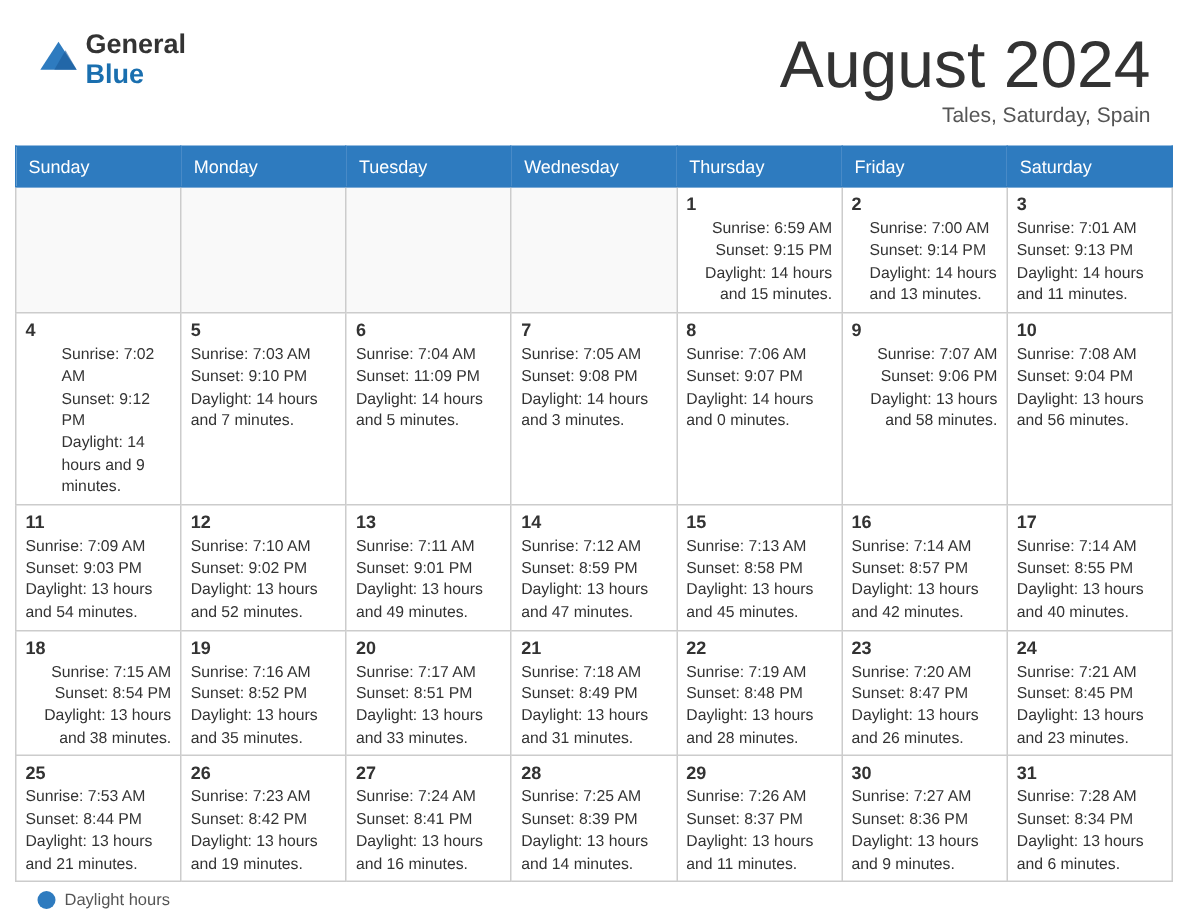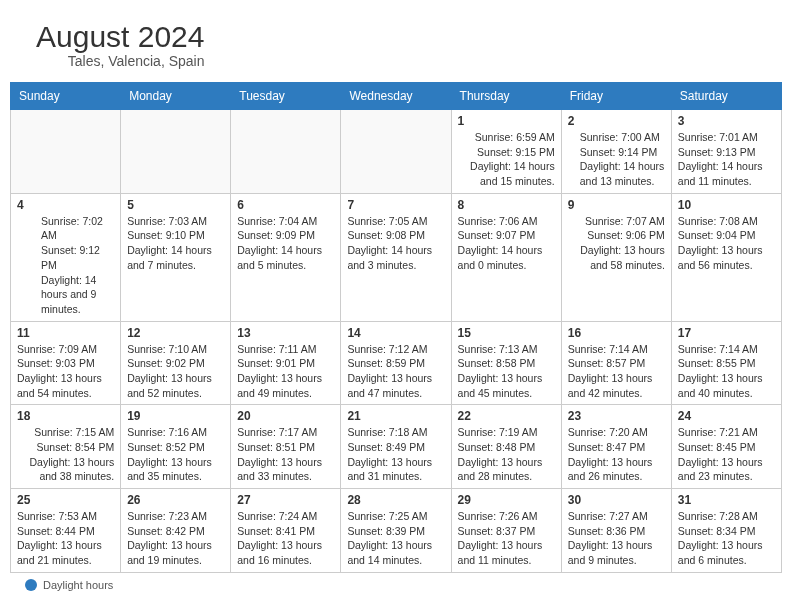--- a/index.html
+++ b/index.html
@@ -29,21 +29,21 @@
     .logo-general { color: #333; }
     .logo-blue { color: #1a6faf; }
     .logo-icon {
       width: 28px;
       height: 28px;
     }
     .title-block {
       text-align: right;
     }
     .month-year {
-      font-size: 30px;
+      font-size: 44px;
       font-weight: normal;
       color: #333;
       line-height: 1.1;
       margin-left: 11px;
     }
     .location {
       font-size: 14px;
       color: #555;
     }
     .calendar {
@@ -100,23 +100,33 @@
       background: #2e7bbf;
       border-radius: 50%;
       margin-right: 6px;
       display: inline-block;
     }
   </style>
 </head>
 <body>
 
 <div class="header">
+  <div class="logo">
+    <svg class="logo-icon" viewBox="0 0 30 30">
+      <polygon points="15,2 28,22 2,22" fill="#2e7bbf"></polygon>
+      <polygon points="20,8 28,22 12,22" fill="#1a5a9a" opacity="0.6"></polygon>
+    </svg>
+    <div class="logo-text">
+      <span class="logo-general">General</span><br>
+      <span class="logo-blue">Blue</span>
+    </div>
+  </div>
   <div class="title-block">
     <div class="month-year">August 2024</div>
-    <div class="location">Tales, Valencia, Spain</div>
+    <div class="location">Tales, Saturday, Spain</div>
   </div>
 </div>
 
 <table class="calendar">
   <thead>
     <tr>
     <th>Sunday</th>
         <th>Monday</th>
         <th>Tuesday</th>
         <th>Wednesday</th>
@@ -159,21 +169,21 @@
         </td>
         <td>
           <span class="day-number">5</span>
           <div class="day-info" style="white-space: pre-line;">Sunrise: 7:03 AM
 Sunset: 9:10 PM
 Daylight: 14 hours and 7 minutes.</div>
         </td>
         <td>
           <span class="day-number">6</span>
           <div class="day-info" style="white-space: pre-line;">Sunrise: 7:04 AM
-Sunset: 9:09 PM
+Sunset: 11:09 PM
 Daylight: 14 hours and 5 minutes.</div>
         </td>
         <td>
           <span class="day-number">7</span>
           <div class="day-info" style="white-space: pre-line;">Sunrise: 7:05 AM
 Sunset: 9:08 PM
 Daylight: 14 hours and 3 minutes.</div>
         </td>
         <td>
           <span class="day-number">8</span>

